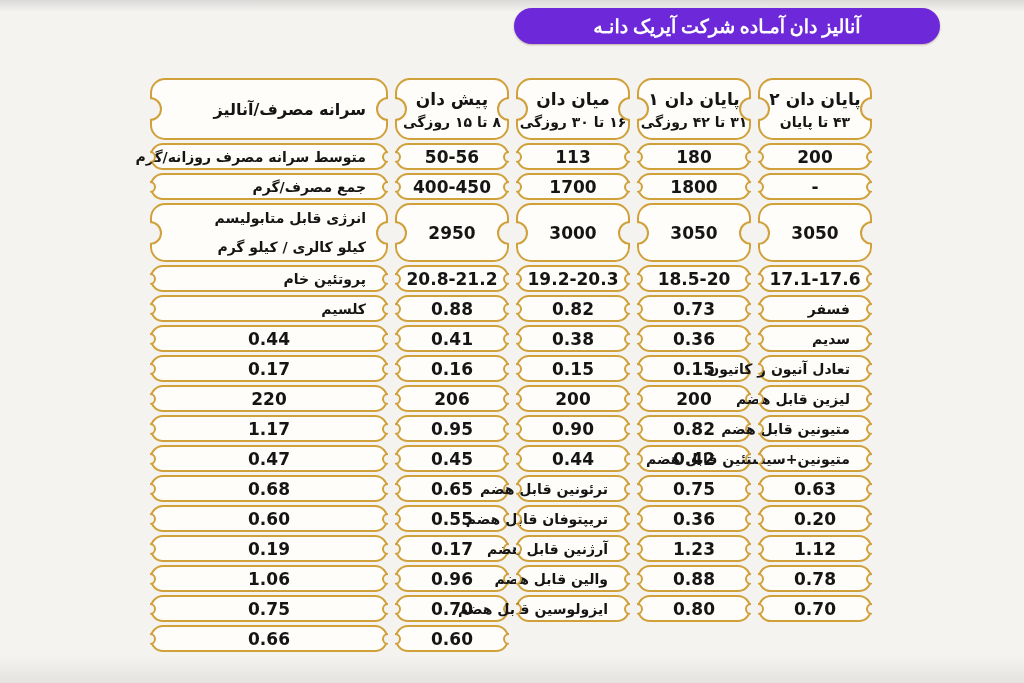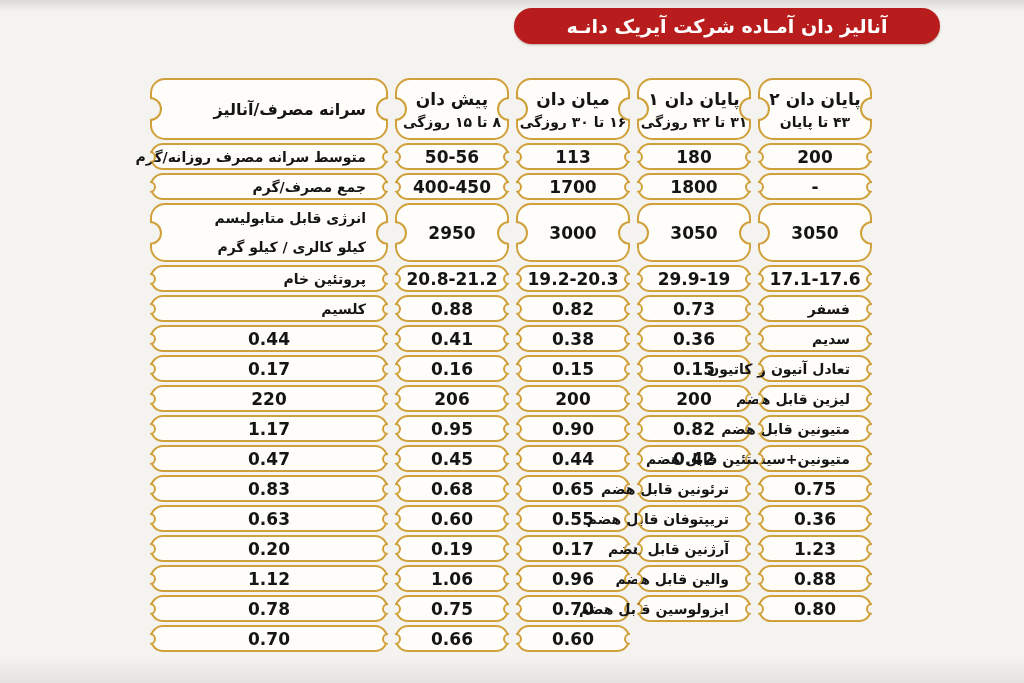--- a/index.html
+++ b/index.html
@@ -64,21 +64,21 @@
 
   .header-cell{flex-direction:column;gap:5px;direction:rtl;}
   .h-title{font-size:17px;font-weight:bold;white-space:nowrap;}
   .h-sub{font-size:14px;font-weight:bold;white-space:nowrap;}
 </style>
 </head>
 <body>
 
 <div class="page">
 
-  <div class="banner" style="background: #b91c1c;">
+  <div class="banner" style="background: #6d28d9; font-family: Liberation Serif, serif;">
     <span>آنالیز دان آمـاده شرکت آیریک دانـه</span>
   </div>
 
   <div class="table">
     <div class="cell label-cell header-label tall">سرانه مصرف/آنالیز</div>
 
     <div class="cell header-cell tall">
       <div class="h-title">پیش دان</div>
       <div class="h-sub">۸ تا ۱۵ روزگی</div>
     </div>
@@ -108,21 +108,21 @@
         <div>انرژی قابل متابولیسم</div>
         <div>کیلو کالری / کیلو گرم</div>
       </div>
       <div class="cell value-cell tall">2950</div>
       <div class="cell value-cell tall">3000</div>
       <div class="cell value-cell tall">3050</div>
       <div class="cell value-cell tall">3050</div>
       <div class="cell label-cell">پروتئین خام</div>
       <div class="cell value-cell">20.8-21.2</div>
       <div class="cell value-cell">19.2-20.3</div>
-      <div class="cell value-cell">29.9-19</div>
+      <div class="cell value-cell">18.5-20</div>
       <div class="cell value-cell">17.1-17.6</div>
       <div class="cell label-cell">کلسیم</div>
       <div class="cell value-cell">0.88</div>
       <div class="cell value-cell">0.82</div>
       <div class="cell value-cell">0.73</div>
       <div class="cell label-cell">فسفر</div>
       <div class="cell value-cell">0.44</div>
       <div class="cell value-cell">0.41</div>
       <div class="cell value-cell">0.38</div>
       <div class="cell value-cell">0.36</div>
@@ -140,21 +140,20 @@
       <div class="cell value-cell">1.17</div>
       <div class="cell value-cell">0.95</div>
       <div class="cell value-cell">0.90</div>
       <div class="cell value-cell">0.82</div>
       <div class="cell label-cell">متیونین قابل هضم</div>
       <div class="cell value-cell">0.47</div>
       <div class="cell value-cell">0.45</div>
       <div class="cell value-cell">0.44</div>
       <div class="cell value-cell">0.42</div>
       <div class="cell label-cell">متیونین+سیستئین قابل هضم</div>
-      <div class="cell value-cell">0.83</div>
       <div class="cell value-cell">0.68</div>
       <div class="cell value-cell">0.65</div>
       <div class="cell label-cell">ترئونین قابل هضم</div>
       <div class="cell value-cell">0.75</div>
       <div class="cell value-cell">0.63</div>
       <div class="cell value-cell">0.60</div>
       <div class="cell value-cell">0.55</div>
       <div class="cell label-cell">تریپتوفان قابل هضم</div>
       <div class="cell value-cell">0.36</div>
       <div class="cell value-cell">0.20</div>

